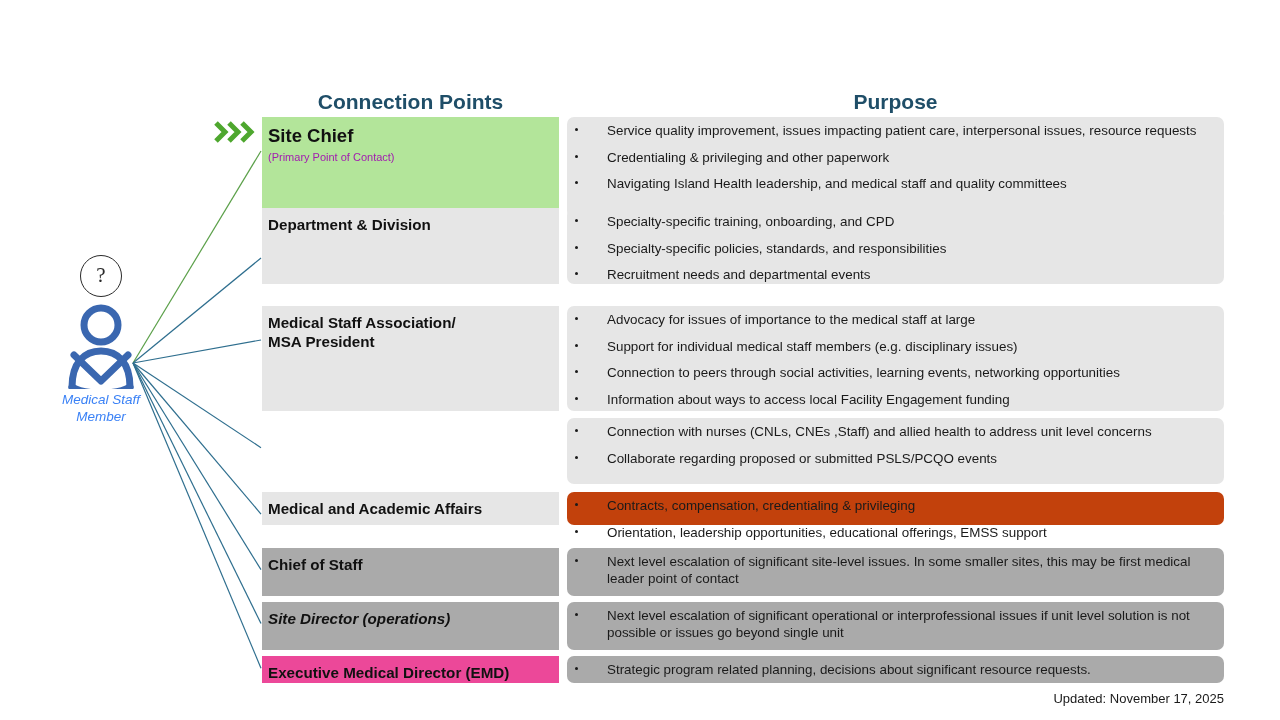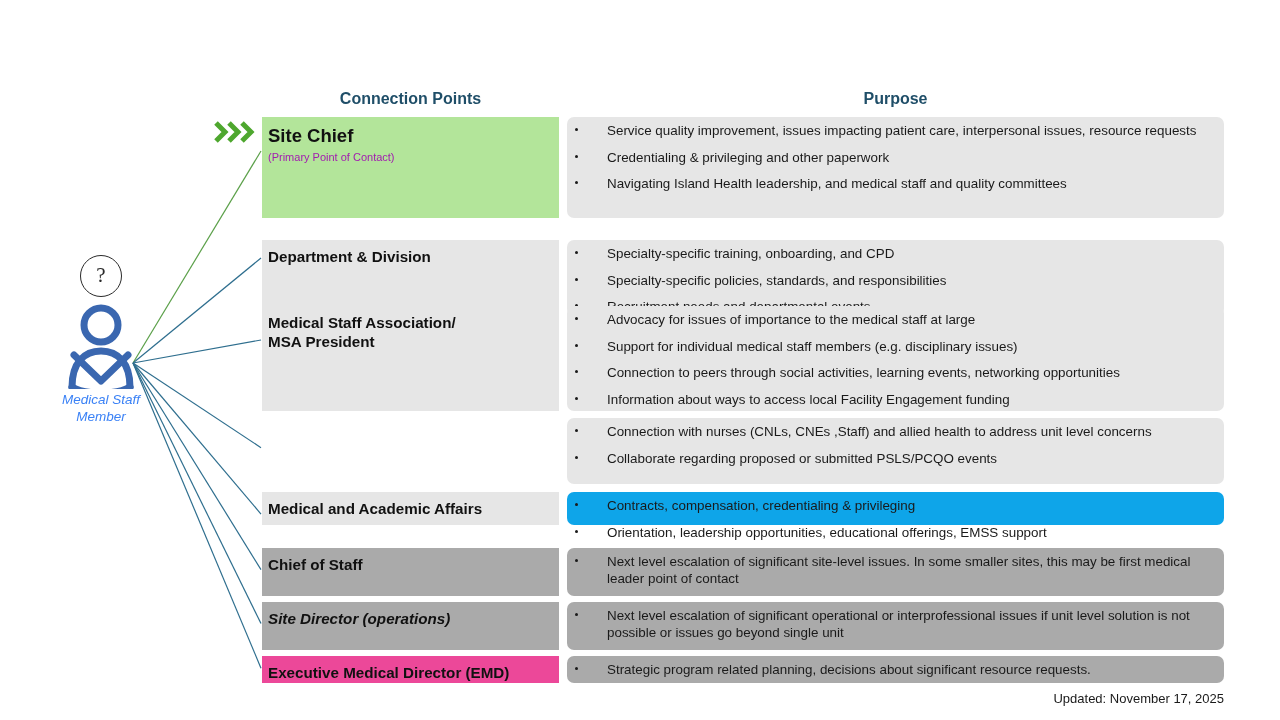--- a/index.html
+++ b/index.html
@@ -48,21 +48,21 @@
     font-style: italic;
     font-size: 13.5px;
     line-height: 17px;
     color: #3b82f6;
   }
 
   
   .col-header {
     position: absolute;
     font-weight: bold;
-    font-size: 16px;
+    font-size: 21px;
     color: #1f4e68;
     text-align: center;
   }
   #header-connection-points { left: 262px; top: 90px; width: 297px; }
   #header-purpose          { left: 567px; top: 90px; width: 657px; }
 
   
   #matrix {
     position: absolute;
     left: 0; top: 0;
@@ -195,21 +195,21 @@
         <div class="label-sub">(Primary Point of Contact)</div>
       </div>
       <div class="cell-purpose" style="background: rgb(230, 230, 230);">
         <ul class="bullets">
           <li><span class="dot"></span>Service quality improvement, issues impacting patient care, interpersonal issues, resource requests</li>
           <li><span class="dot"></span>Credentialing &amp; privileging and other paperwork</li>
           <li><span class="dot"></span>Navigating Island Health leadership, and medical staff and quality committees</li>
         </ul>
       </div>
     </div>
-    <div class="row" style="top: 240px; height: 76px;">
+    <div class="row" style="top: 208px; height: 76px;">
       <div class="cell-label" style="background: rgb(230, 230, 230);">
         <div class="label-title">Department &amp; Division</div>
       </div>
       <div class="cell-purpose" style="background: rgb(230, 230, 230);">
         <ul class="bullets">
           <li><span class="dot"></span>Specialty-specific training, onboarding, and CPD</li>
           <li><span class="dot"></span>Specialty-specific policies, standards, and responsibilities</li>
           <li><span class="dot"></span>Recruitment needs and departmental events</li>
         </ul>
       </div>
@@ -232,21 +232,21 @@
         <ul class="bullets">
           <li><span class="dot"></span>Connection with nurses (CNLs, CNEs ,Staff) and allied health to address unit level concerns</li>
           <li><span class="dot"></span>Collaborate regarding proposed or submitted PSLS/PCQO events</li>
         </ul>
       </div>
     </div>
     <div class="row" style="top: 492px; height: 33px;">
       <div class="cell-label" style="background: rgb(230, 230, 230);">
         <div class="label-title">Medical and Academic Affairs</div>
       </div>
-      <div class="cell-purpose" style="background: #0ea5e9;">
+      <div class="cell-purpose" style="background: #c2410c;">
         <ul class="bullets">
           <li><span class="dot"></span>Contracts, compensation, credentialing &amp; privileging</li>
           <li><span class="dot"></span>Orientation, leadership opportunities, educational offerings, EMSS support</li>
         </ul>
       </div>
     </div>
     <div class="row" style="top: 548px; height: 48px;">
       <div class="cell-label" style="background: rgb(170, 170, 170);">
         <div class="label-title">Chief of Staff</div>
       </div>

